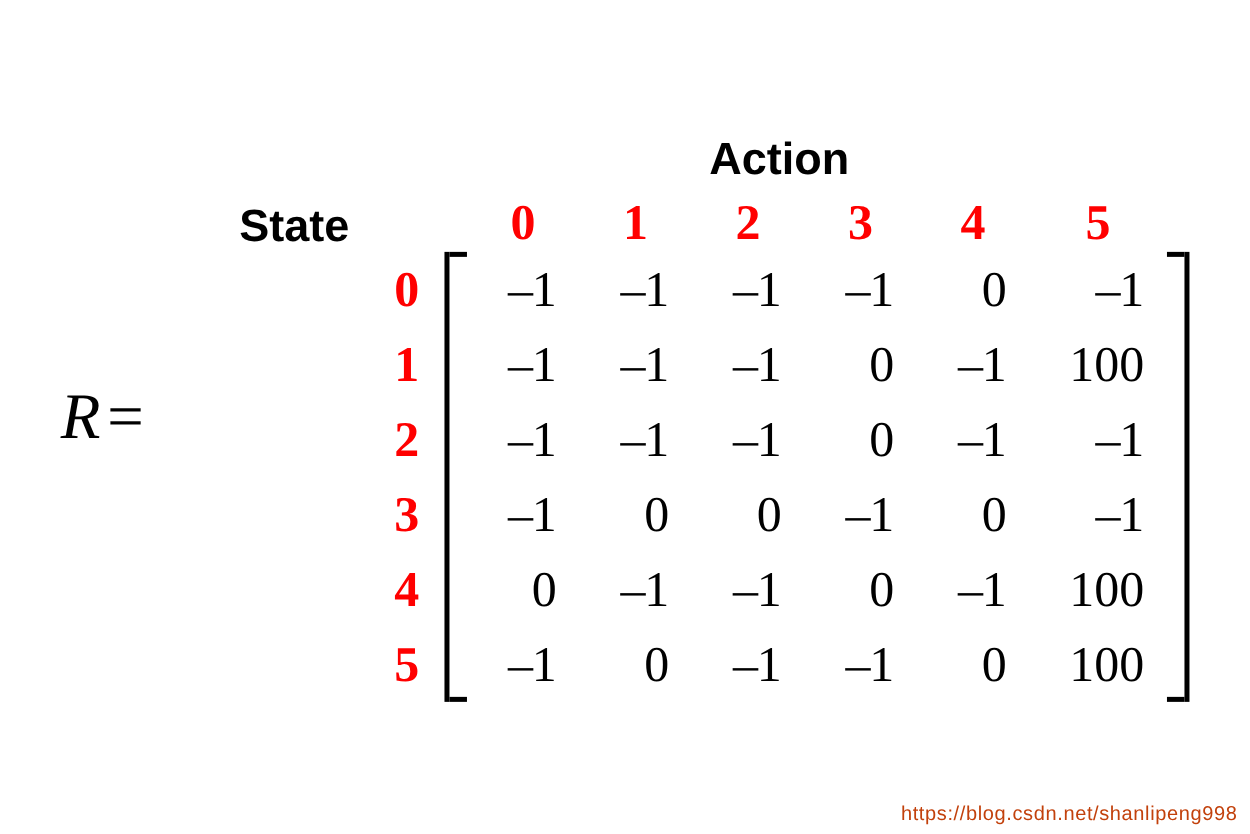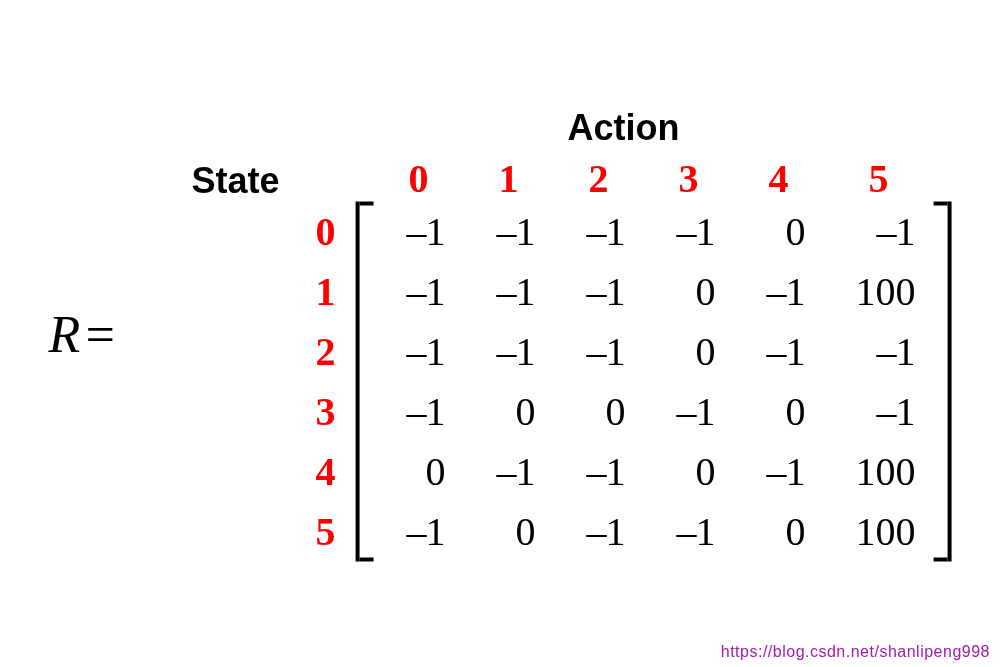--- a/index.html
+++ b/index.html
@@ -112,21 +112,21 @@
   .row-header {
     height: 60px;
     line-height: 60px;
   }
   .watermark {
     position: absolute;
     right: 10px;
     bottom: 6px;
     font-family: Arial, sans-serif;
     font-size: 16px;
-    color: #a21caf;
+    color: #c2410c;
     letter-spacing: 0.5px;
   }
   .minus {
     
     letter-spacing: -1px;
   }
 </style>
 </head>
 <body>
 

